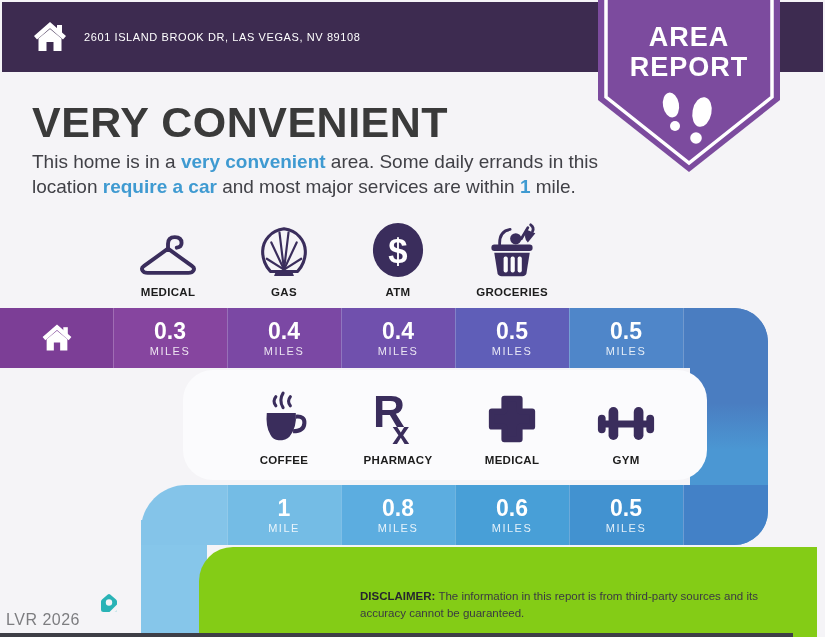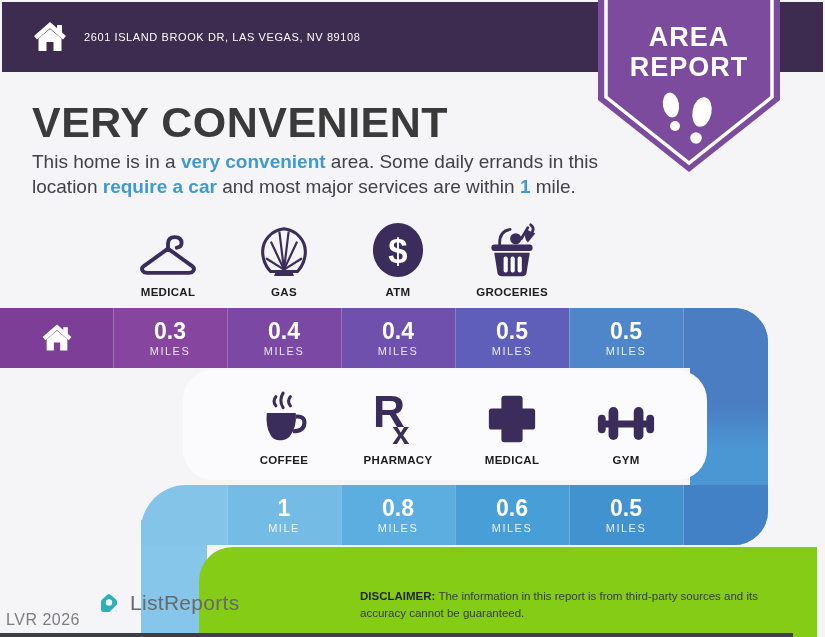--- a/index.html
+++ b/index.html
@@ -260,19 +260,18 @@
   <div class="card-disclaimer">
     <div class="disc-text"><b>DISCLAIMER:</b><span> The information in this report is from third-party sources and its accuracy cannot be guaranteed.</span></div>
   </div>
 
   <div class="footer-logo">
     <svg viewBox="0 0 26 26" width="26" height="26">
       <path d="M5 11.5 Q5 10.2 6 9.4 L11.8 4.4 Q13 3.4 14.2 4.4 L20 9.4 Q21 10.2 21 11.5 V19.5 Q21 22 18.5 22 H7.5 Q5 22 5 19.5 Z" fill="#2AB3B6"></path>
       <path d="M13.5 22 L21 14.5 V19.5 Q21 22 18.5 22 Z" fill="#F5F4F7"></path>
       <circle cx="13" cy="12.5" r="3.2" fill="#F5F4F7"></circle>
     </svg>
-    <span class="brand">ListReports</span>
   </div>
   <div class="watermark">LVR 2026</div>
 
   <div class="bottom-strip"></div>
 
 </div>
 
 </body></html>

